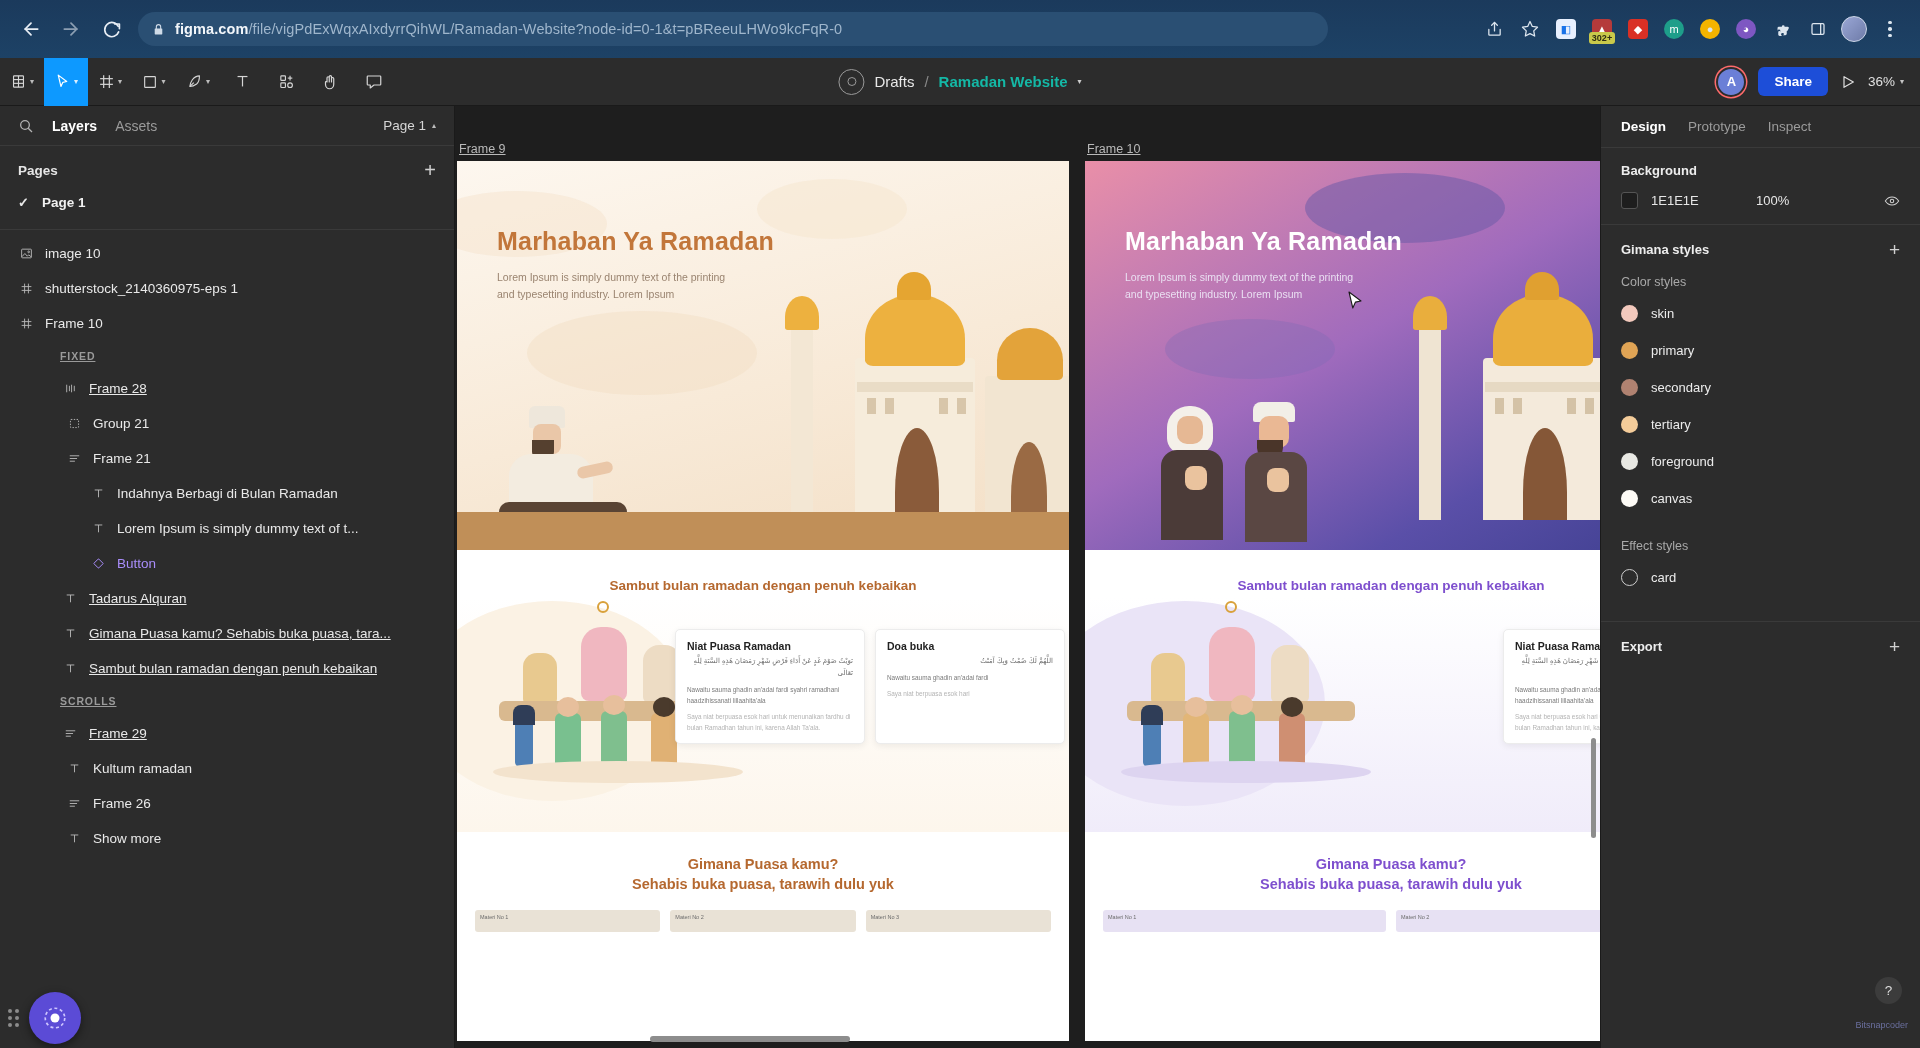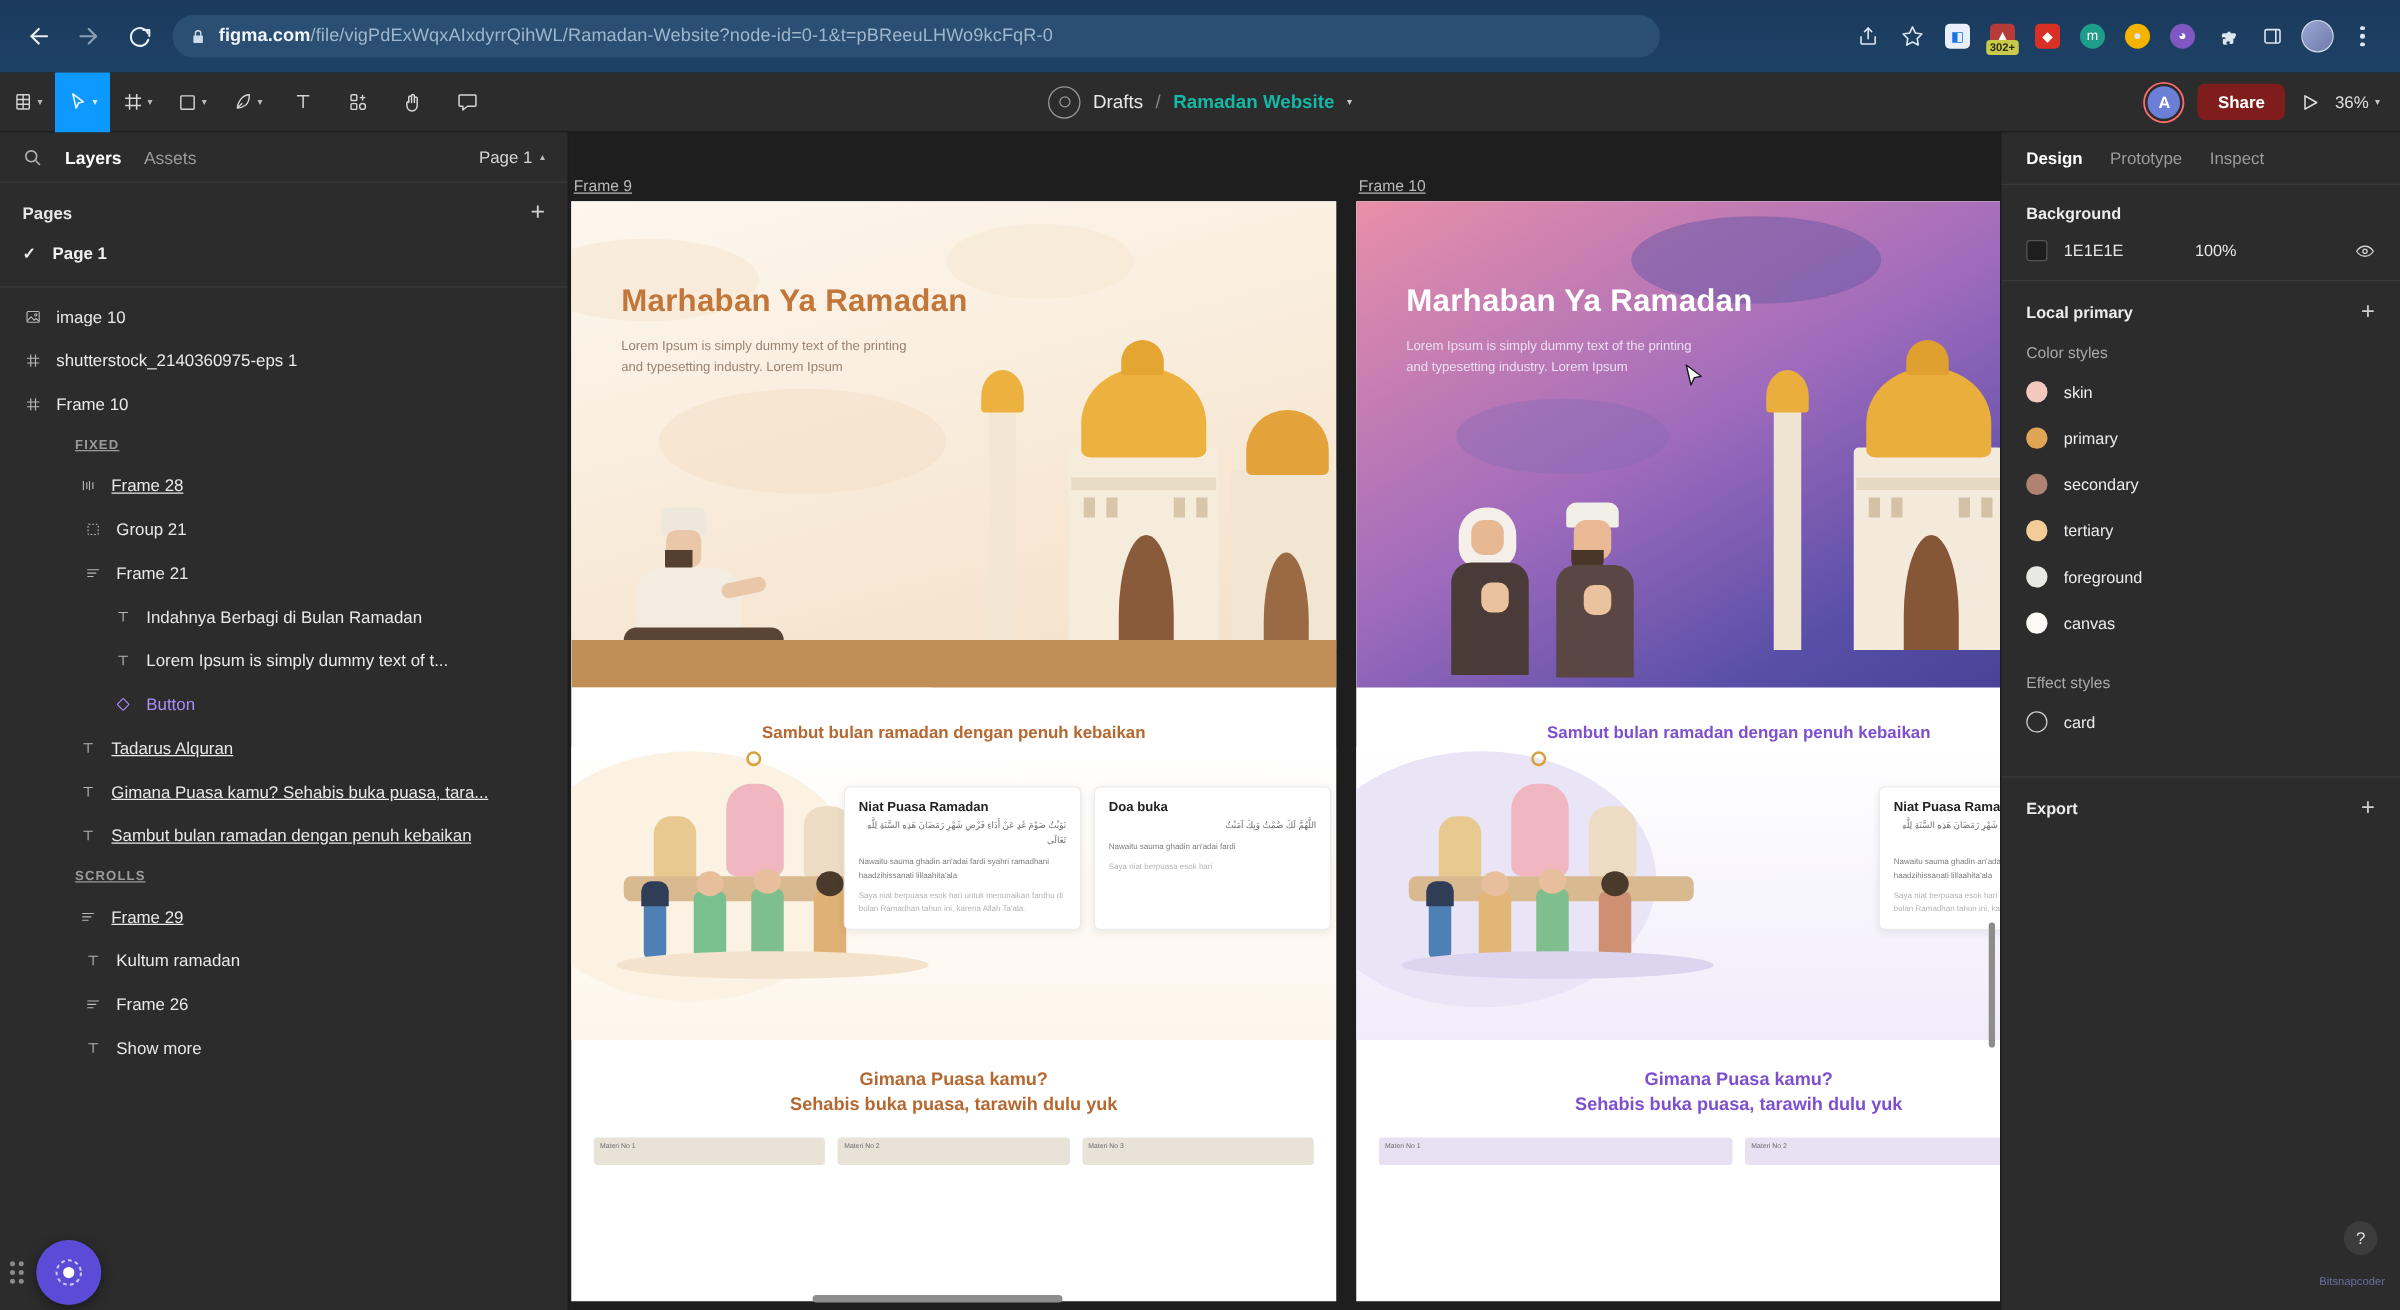--- a/index.html
+++ b/index.html
@@ -91,21 +91,21 @@
     margin-left: auto; display: flex; align-items: center; gap: 12px;
     padding-right: 16px;
   }
   .user-badge {
     width: 30px; height: 30px; border-radius: 50%;
     background: #6b7fd7; color: #fff; font-size: 13px; font-weight: 600;
     display:flex; align-items:center; justify-content:center;
     border: 2px solid #2c2c2c; box-shadow: 0 0 0 1.5px #ff6b6b;
   }
   .share-btn {
-    background: #7f1d1d; color: #fff; font-size: 13.5px; font-weight: 600;
+    background: #1d4ed8; color: #fff; font-size: 13.5px; font-weight: 600;
     border-radius: 6px; padding: 7px 16px; border: none;
     font-family: inherit;
   }
   .play-btn { color: #e0e0e0; display:flex; }
   .zoom-label { color: #e0e0e0; font-size: 13.5px; display:flex; align-items:center; gap:5px; }
 
   
   .app-body { display: flex; height: 942px; width: 1920px; }
 
   
@@ -902,21 +902,21 @@
           <svg width="16" height="16" viewBox="0 0 24 24" fill="none" stroke="currentColor" stroke-width="1.6">
               <path d="M2 12s3.8-6 10-6 10 6 10 6-3.8 6-10 6-10-6-10-6z"></path>
               <circle cx="12" cy="12" r="2.6"></circle>
             </svg>
         </span>
       </div>
     </div>
 
     <div class="rsection nb">
       <div class="rhead">
-        <span>Local primary</span>
+        <span>Gimana styles</span>
         <span class="plus">+</span>
       </div>
 
       <div class="sub-label">Color styles</div>
       <div id="color-styles">
           <div class="style-row">
             <span class="sw-circle" style="background: rgb(243, 201, 189);"></span>
             <span>skin</span>
           </div>
           <div class="style-row">

